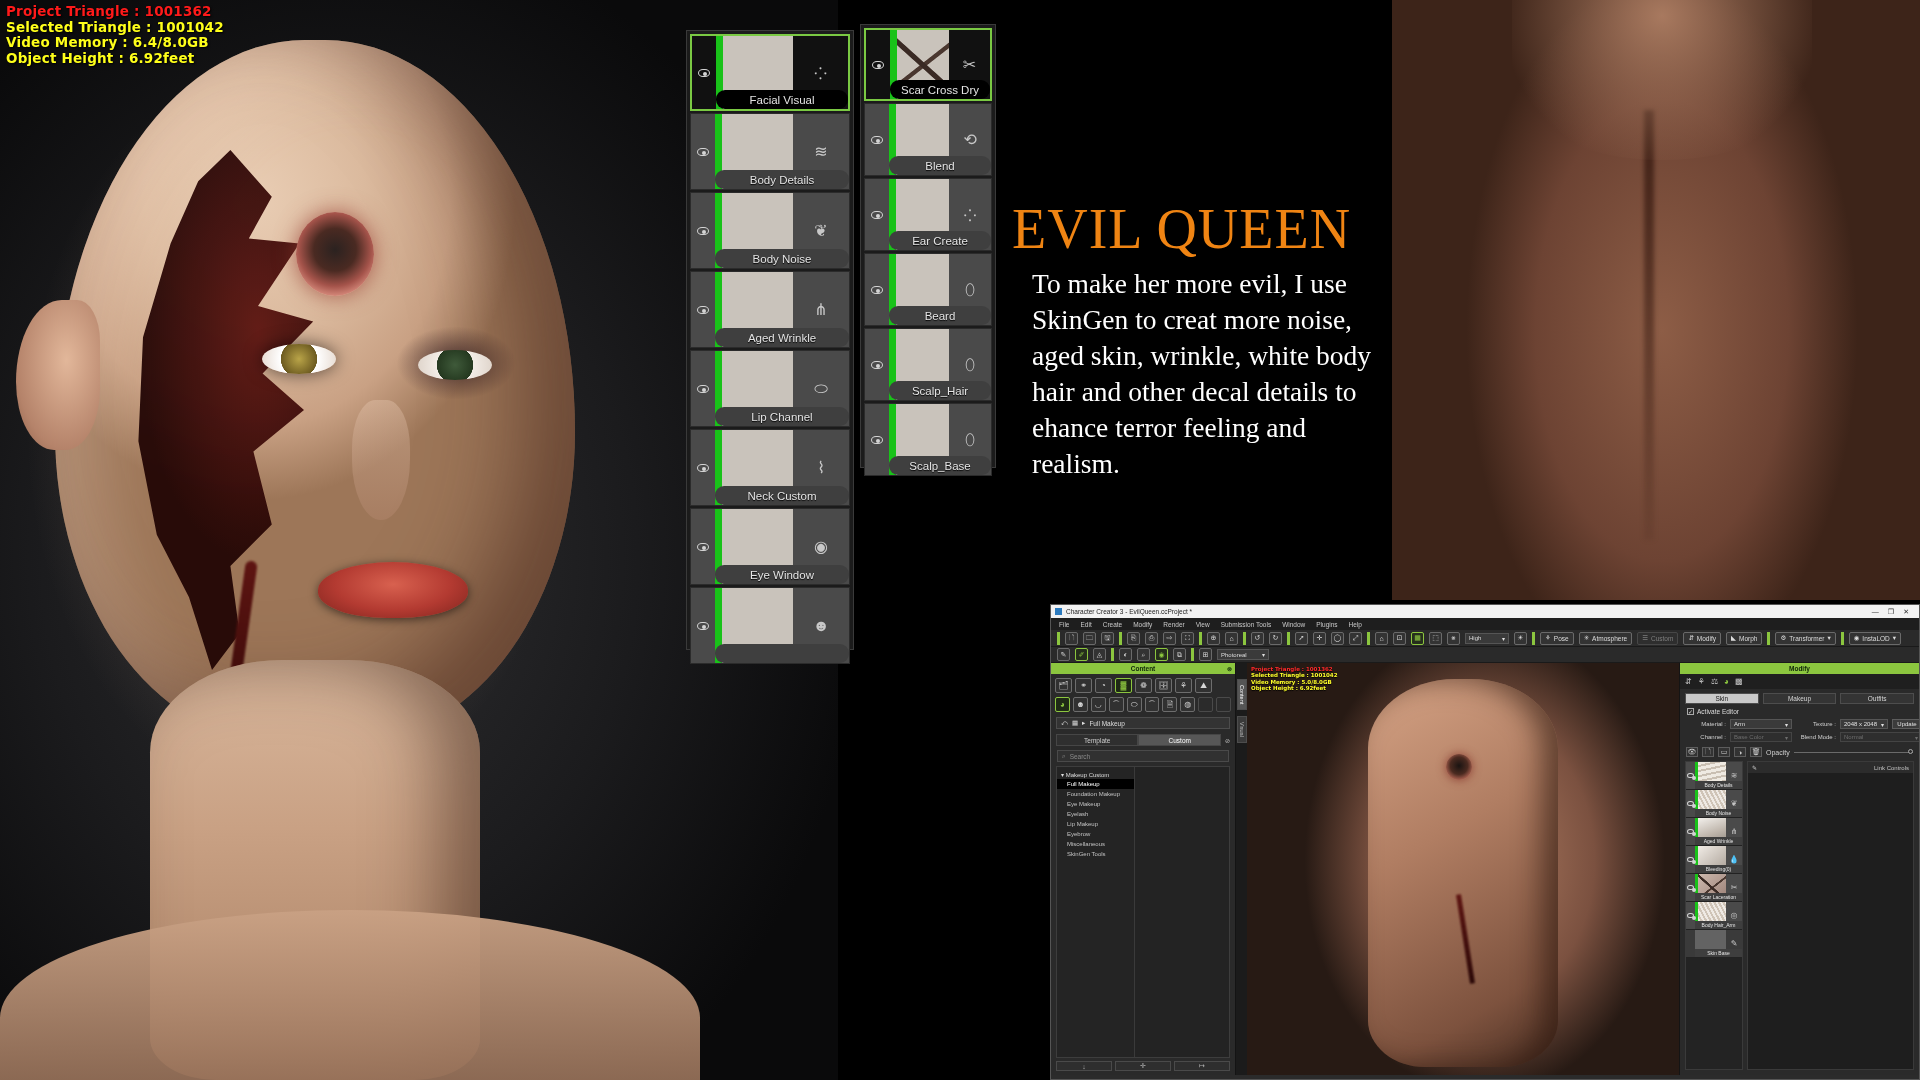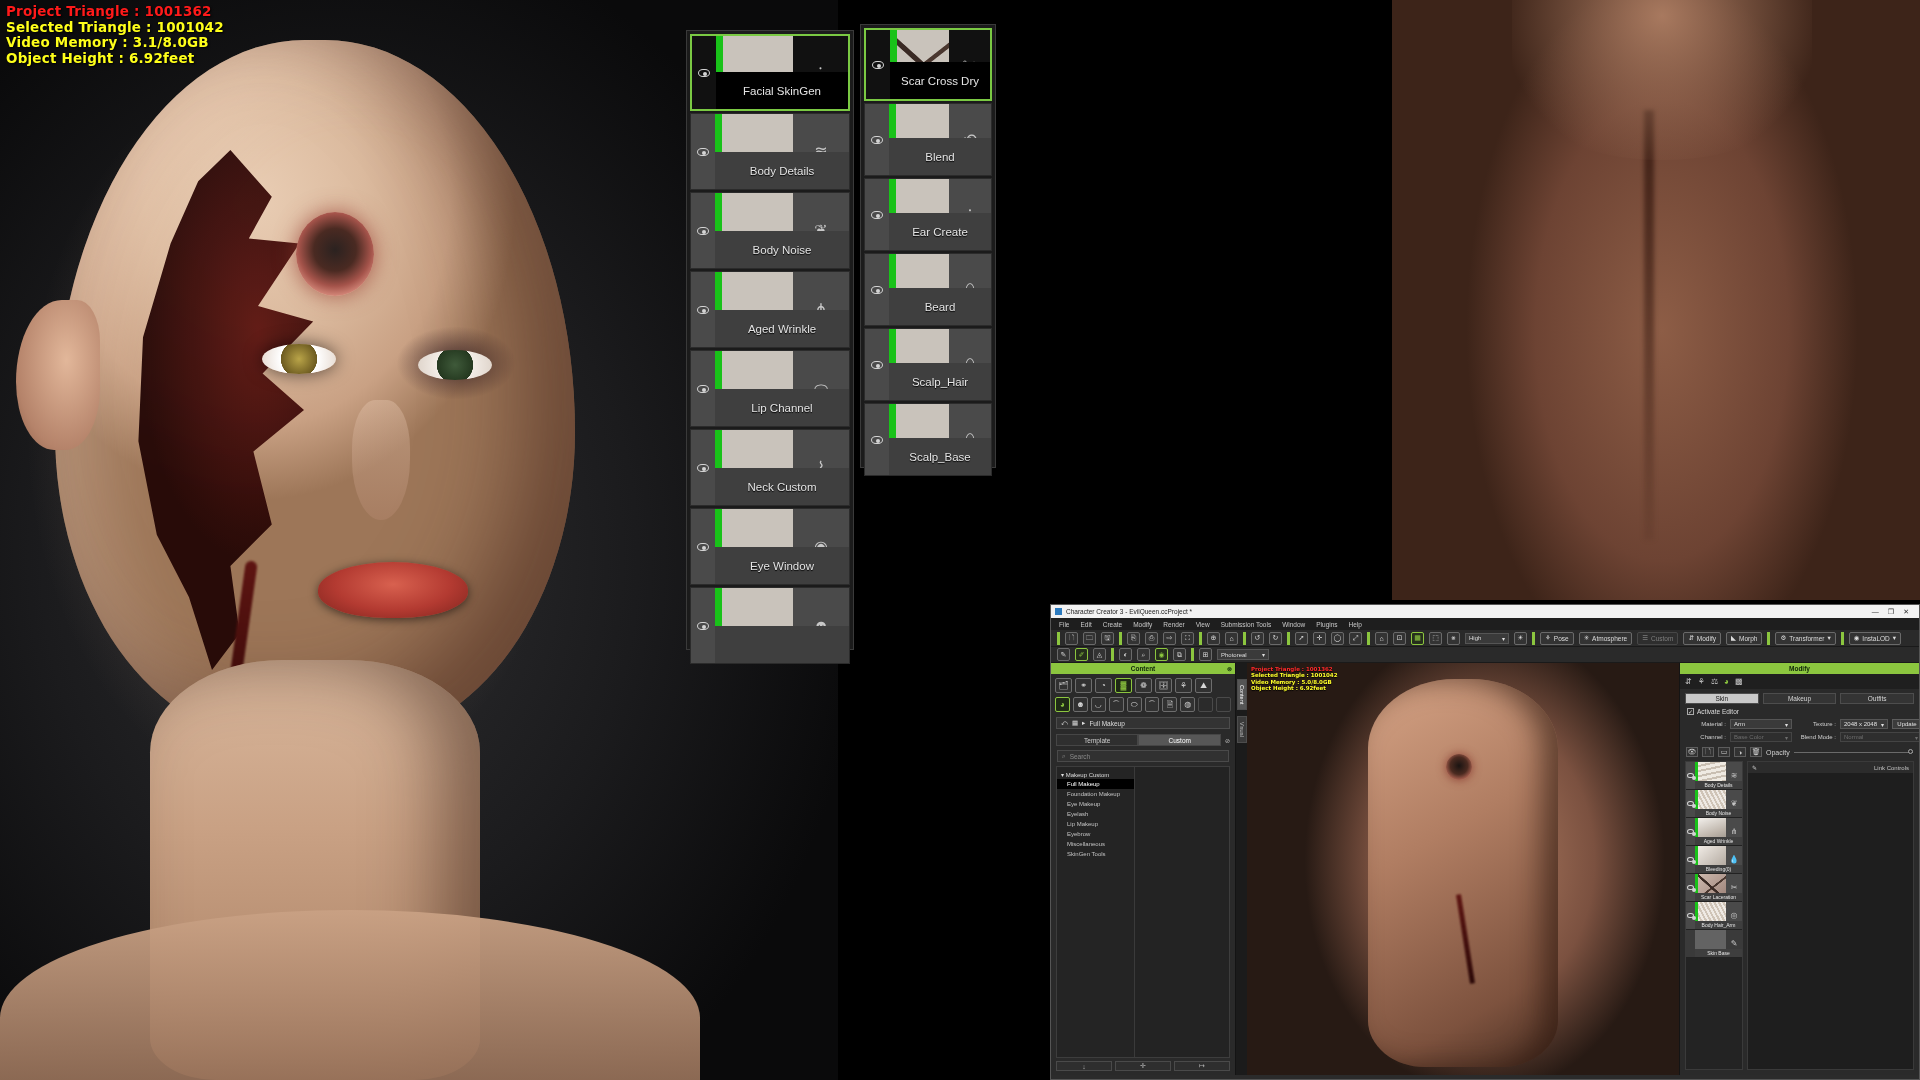--- a/index.html
+++ b/index.html
@@ -101,24 +101,24 @@
     border:1px solid #2b2b2b;
   }
   .p2 .layer { height:73px; }
   .layer.sel { background:#111; border:2px solid #7ac943; }
   .layer .eyecol { width:24px; display:flex; align-items:center; justify-content:center; }
   .layer .greenbar { width:7px; background:#19c219; }
   .layer .thumbwrap { flex:1; display:flex; position:relative; }
   .layer .thumb { width:56%; background:#c9c3bb; }
   .layer .glyph { flex:1; display:flex; align-items:center; justify-content:center; color:#c8c8c8; }
   .layer .lname {
-    position:absolute; left:24px; right:0; bottom:0; height:37px;
+    position:absolute; left:24px; right:0; bottom:0; height:19px;
     display:flex; align-items:center; justify-content:center;
     font-size:11.5px; color:#e4e4e4; background:#3f3f3f;
-    text-shadow:0 1px 1px #000; white-space:nowrap;
+    text-shadow:0 1px 1px #000; white-space:nowrap;border-radius:9px;
   }
   .layer.sel .lname { background:#000; }
   
   .tex-dots  { background-image: radial-gradient(#b08f6a 1.2px, transparent 1.4px); background-size:7px 7px; background-color:#ece2d2; }
   .tex-wave  { background-image: repeating-linear-gradient(168deg,#efeae2 0 3px,#c9bfb2 3px 5px); }
   .tex-noise { background-image: repeating-linear-gradient(62deg,#efeae4 0 2px,#cfc4b7 2px 4px), repeating-linear-gradient(-48deg,rgba(160,120,100,.25) 0 2px,transparent 2px 6px); }
   .tex-body  { background: linear-gradient(160deg,#f3f0ec 0%,#bfb6ac 55%,#8e877f 100%); }
   .tex-lip   { background: linear-gradient(160deg,#e9e3dc,#9a8f86); }
   .tex-neck  { background: linear-gradient(140deg,#f1ece6 0%,#a89e94 100%); }
   .tex-eye   { background: radial-gradient(ellipse at 45% 50%, #7c5a46 0 14%, #ddd2c7 15%, #9a8d82 100%); }
@@ -314,37 +314,37 @@
     <div class="nose"></div>
     <div class="lips"></div>
     <div class="wound-gash"></div>
     <div class="neck"></div>
     <div class="shoulders"></div>
   </div>
 
   <div class="stats">
     <div>Project Triangle :  1001362</div>
     <div>Selected Triangle :  1001042</div>
-    <div>Video Memory : 3.1/8.0GB</div>
+    <div>Video Memory : 6.4/8.0GB</div>
     <div>Object Height : 6.92feet</div>
   </div>
 
   <div class="backimg"></div>
 
   <div class="layerpanel p1" id="panel1">
       <div class="layer sel">
         <div class="eyecol">
           <span class="eyeglyph"></span>
         </div>
         <div class="greenbar"></div>
         <div class="thumbwrap">
           <div class="thumb tex-dots"></div>
           <div class="glyph">⁘</div>
         </div>
-        <div class="lname">Facial SkinGen</div>
+        <div class="lname">Facial Visual</div>
       </div>
       <div class="layer">
         <div class="eyecol">
           <span class="eyeglyph"></span>
         </div>
         <div class="greenbar"></div>
         <div class="thumbwrap">
           <div class="thumb tex-wave"></div>
           <div class="glyph">≋</div>
         </div>
@@ -480,20 +480,24 @@
         </div>
         <div class="greenbar"></div>
         <div class="thumbwrap">
           <div class="thumb tex-scalp"></div>
           <div class="glyph">⬯</div>
         </div>
         <div class="lname">Scalp_Base</div>
       </div>
     </div>
 
+  <div class="copy">
+    <h1>EVIL QUEEN</h1>
+    <p>To make her more evil, I use SkinGen to creat more noise, aged skin, wrinkle, white body hair and other decal details to ehance terror feeling and realism.</p>
+  </div>
 
   <div class="ccwin">
 
     <div class="cc-title">
       <span class="app-ico"></span>
       <span>Character Creator 3 - EvilQueen.ccProject *</span>
       <span class="wbtns">
         <span>—</span>
         <span>❐</span>
         <span>✕</span>

